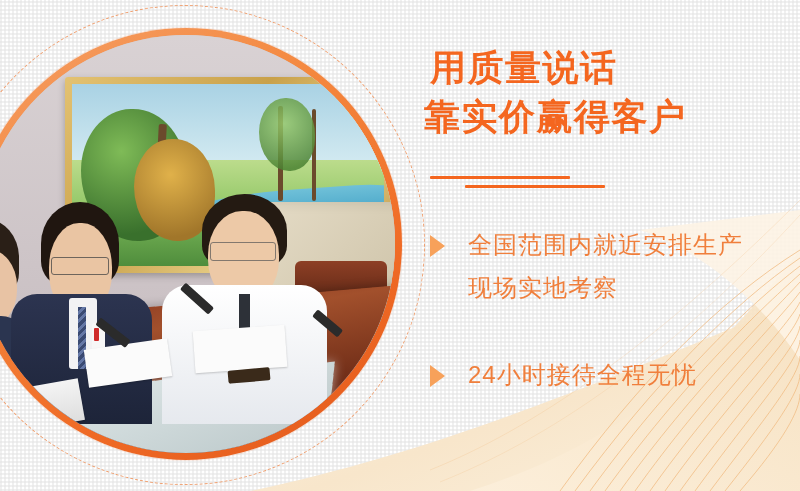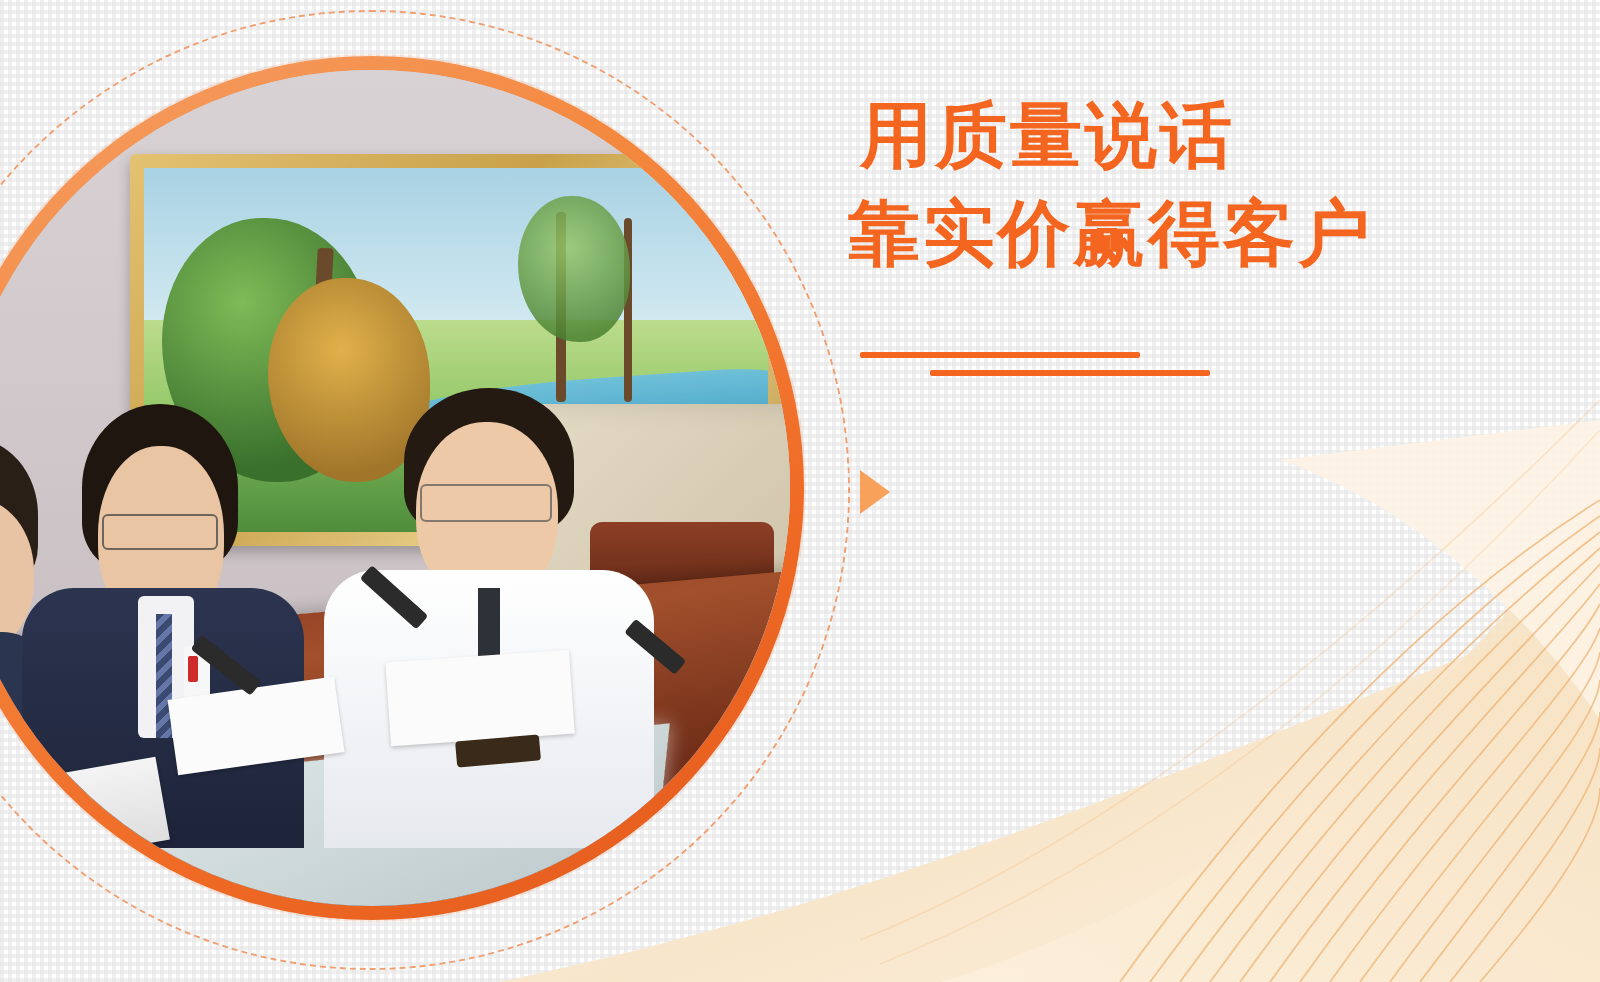--- a/index.html
+++ b/index.html
@@ -392,21 +392,27 @@
       <span class="h-line l2">靠实价赢得客户</span>
     </div>
 
     <div class="divider">
       <span class="d-bar d1"></span>
       <span class="d-bar d2"></span>
     </div>
 
     <div class="bullets">
 
-
       <div class="bullet">
         <span class="bullet-arrow"></span>
+        <span class="bullet-line">全国范围内就近安排生产</span>
+        <span class="bullet-line second">现场实地考察</span>
+      </div>
+
+      <div class="bullet">
+        <span class="bullet-arrow"></span>
+        <span class="bullet-line">24小时接待全程无忧</span>
       </div>
 
     </div>
   </div>
 
 </div>
 
 </body></html>

